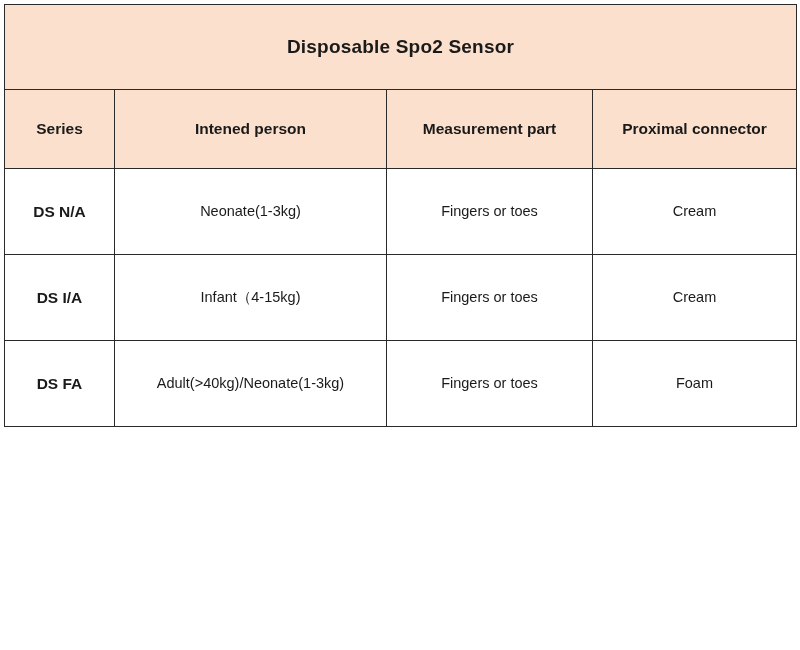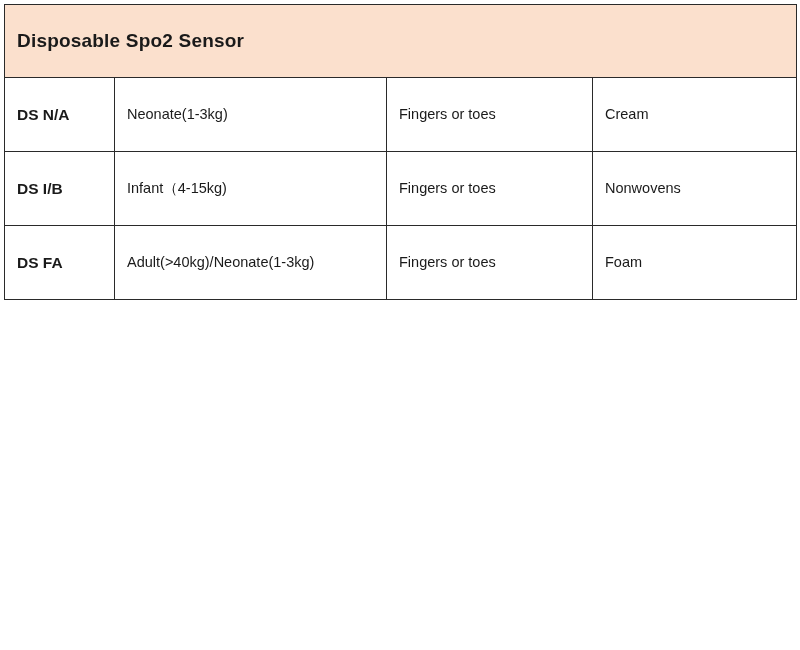--- a/index.html
+++ b/index.html
@@ -21,22 +21,23 @@
     background: #ffffff;
   }
   table.spec {
     border-collapse: collapse;
     table-layout: fixed;
     width: 792px;
     margin: 0;
   }
   table.spec td, table.spec th {
     border: 1px solid #2a2a2a;
-    padding: 12px;
+    padding: 18px;
     vertical-align: middle;
+    text-align: center;
     color: #1a1a1a;
   }
   .title-cell {
     background: #fbe0cd;
     height: 48px;
     font-size: 19px;
     font-weight: bold;
     letter-spacing: 0.2px;
   }
   .header-row th {
@@ -73,40 +74,46 @@
     <colgroup>
       <col class="col-series">
       <col class="col-person">
       <col class="col-part">
       <col class="col-conn">
     </colgroup>
     <tbody>
       <tr>
         <td class="title-cell" colspan="4">Disposable Spo2 Sensor</td>
       </tr>
+      <tr class="header-row">
+        <th>Series</th>
+        <th>Intened person</th>
+        <th>Measurement part</th>
+        <th>Proximal connector</th>
+      </tr>
 
       <tr class="body-row">
         <td class="series">DS N/A</td>
         <td>
             <span class="cellwrap">Neonate(1-3kg)</span>
           </td>
         <td>
             <span class="cellwrap">Fingers or toes</span>
           </td>
         <td>Cream</td>
       </tr>
       <tr class="body-row">
-        <td class="series">DS I/B</td>
+        <td class="series">DS I/A</td>
         <td>
             <span class="cellwrap">Infant（4-15kg)</span>
           </td>
         <td>
             <span class="cellwrap">Fingers or toes</span>
           </td>
-        <td>Nonwovens</td>
+        <td>Cream</td>
       </tr>
       <tr class="body-row">
         <td class="series">DS FA</td>
         <td>
             <span class="cellwrap">Adult(&gt;40kg)/Neonate(1-3kg)</span>
           </td>
         <td>
             <span class="cellwrap">Fingers or toes</span>
           </td>
         <td>Foam</td>

